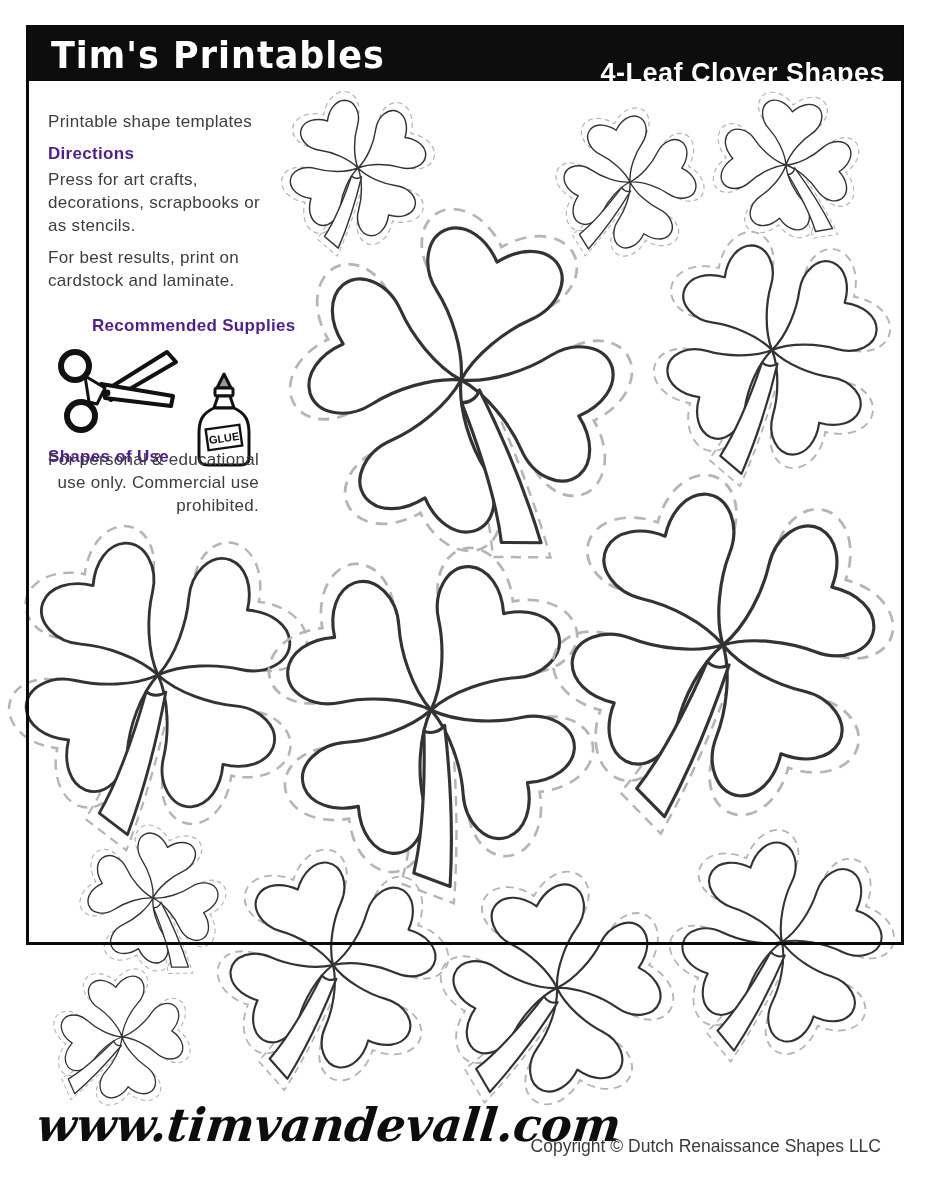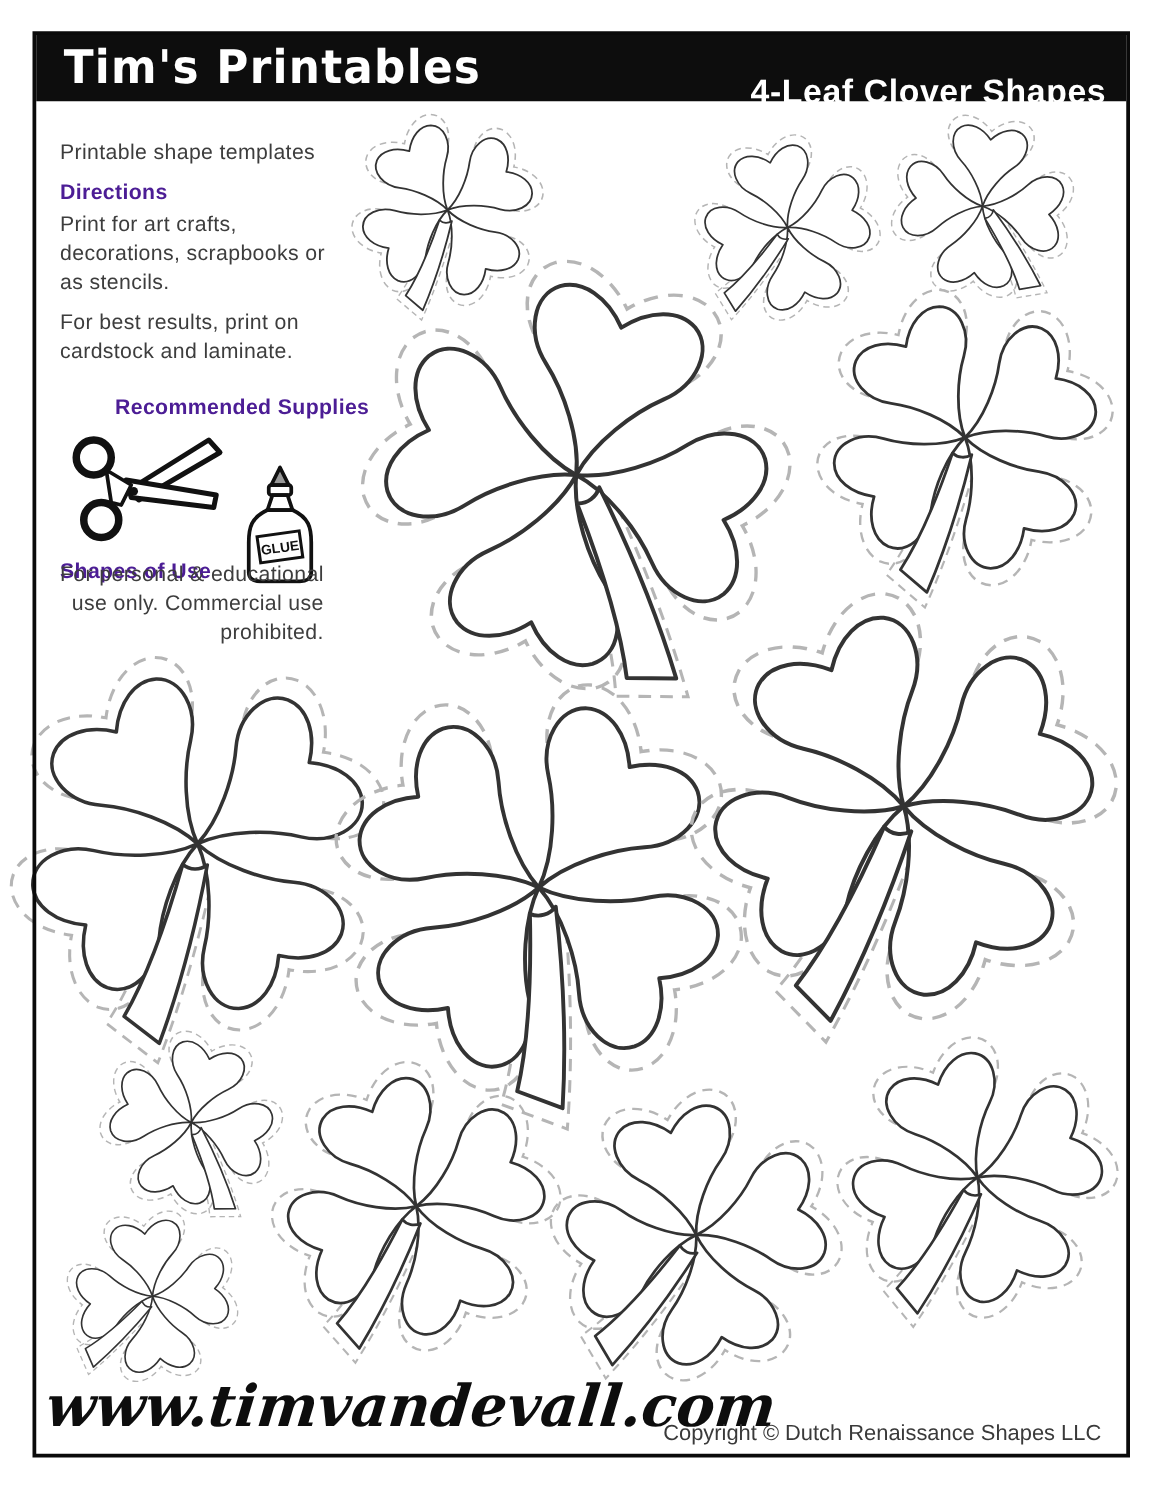--- a/index.html
+++ b/index.html
@@ -2,21 +2,21 @@
 <html><head>
 <meta charset="utf-8">
 <style>
   * { margin:0; padding:0; box-sizing:border-box; }
   html,body { width:927px; height:1200px; background:#ffffff;
               font-family:"Liberation Sans", sans-serif; color:#3d3d3d; overflow:hidden; }
   .stage { position:relative; width:927px; height:1200px; background:#fff; }
 
   .clover-layer { position:absolute; left:0; top:0; width:927px; height:1200px; }
 
-  .page-frame { position:absolute; left:26px; top:25px; width:878px; height:1141px;
+  .page-frame { position:absolute; left:26px; top:25px; width:878px; height:920px;
                 border:3px solid #0a0a0a; }
 
   .header-bar { position:absolute; left:0; top:0; right:0; height:53px; background:#0d0d0d;
                 display:flex; align-items:center; justify-content:space-between; padding:0 16px 0 22px; }
   .logo { color:#fff; font-size:35px; font-weight:bold; letter-spacing:1px;
           font-family:"DejaVu Sans", sans-serif; transform:scaleY(1.06); }
   .sheet-title { color:#fff; font-size:27px; font-weight:bold; letter-spacing:0.5px;margin-top:37px; }
 
   .txt { position:absolute; font-size:17px; line-height:23px; white-space:pre-line; letter-spacing:0.3px; }
   .bold { font-weight:bold; color:#4c1d95; }
@@ -78,21 +78,21 @@
 
     <div class="header-bar">
       <div class="logo">Tim's Printables</div>
       <div class="sheet-title">4-Leaf Clover Shapes</div>
     </div>
 
     <div class="txt" style="left:19px; top:82px;">Printable shape templates</div>
 
     <div class="txt bold" style="left:19px; top:114px;">Directions</div>
 
-    <div class="txt" style="left:19px; top:140px;">Print for art crafts,
+    <div class="txt" style="left:19px; top:140px;">Press for art crafts,
 decorations, scrapbooks or
 as stencils.</div>
 
     <div class="txt" style="left:19px; top:218px;">For best results, print on
 cardstock and laminate.</div>
 
     <div class="txt bold" style="left:19px; top:286px;margin-left:44px;">Recommended Supplies</div>
 
     <svg class="icon-abs" style="left:16px; top:312px;" width="140" height="100" viewBox="0 0 140 100">
       <g fill="#ffffff" stroke="#111" stroke-width="4" stroke-linejoin="round">

